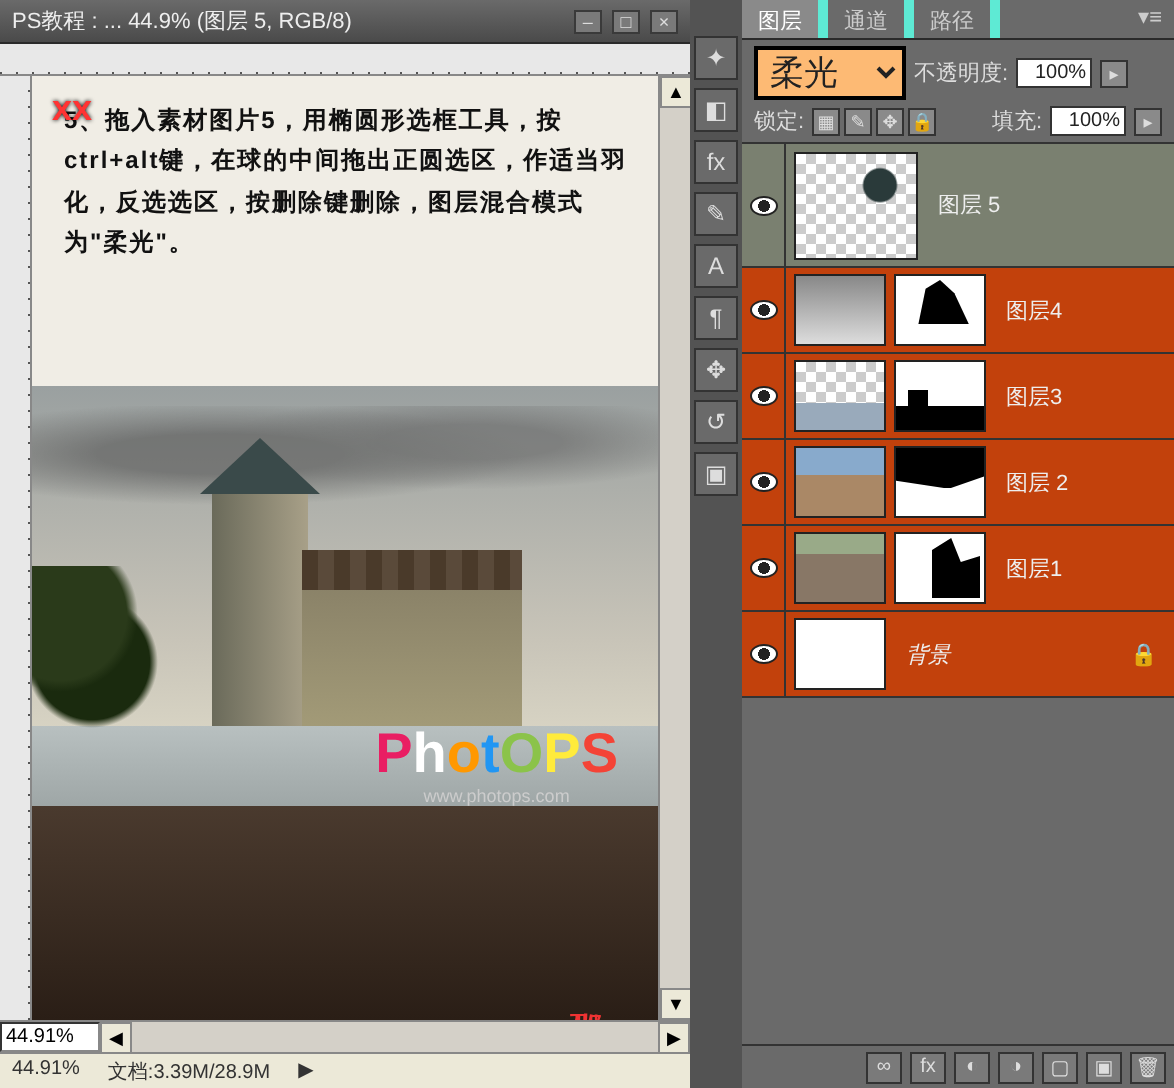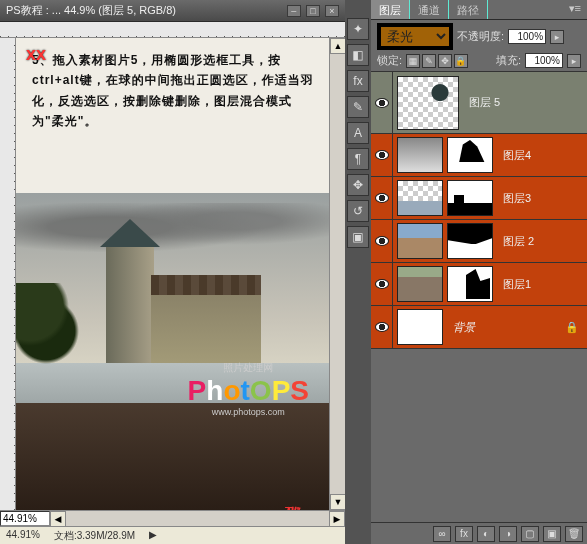--- a/index.html
+++ b/index.html
@@ -46,27 +46,27 @@
 .scrollbar-h { flex: 1; display: flex; }
 .scrollbar-h .track { flex: 1; }
 
 .status { height: 18px; background: #ece9d8; border-top: 1px solid #888; font-size: 10px; padding: 2px 6px; color: #333; display: flex; gap: 14px; }
 
 .toolstrip { width: 26px; background: #535353; padding-top: 18px; display: flex; flex-direction: column; gap: 4px; align-items: center; }
 .toolstrip .tb { width: 22px; height: 22px; background: #6a6a6a; border: 1px solid #333; display: flex; align-items: center; justify-content: center; color: #ddd; font-size: 12px; }
 
 .panels { flex: 1; background: #535353; display: flex; flex-direction: column; }
 .panel-tabs { display: flex; background: #6a6a6a; border-bottom: 1px solid #2a2a2a; height: 20px; font-size: 11px; }
-.panel-tabs .tab { padding: 3px 8px; color: #ccc; border-right: 1px solid #5eead4; }
+.panel-tabs .tab { padding: 3px 8px; color: #ccc; border-right: 5px solid #5eead4; }
 .panel-tabs .tab.active { background: #8a8a8a; color: #fff; }
 .panel-tabs .min { margin-left: auto; padding: 2px 6px; color: #ccc; }
 
 .layer-opts { background: #6a6a6a; padding: 3px 6px; display: flex; flex-direction: column; gap: 3px; border-bottom: 1px solid #333; font-size: 11px; color: #ddd; }
 .opt-row { display: flex; align-items: center; gap: 4px; }
-.blend-select { flex: 0 0 76px; background: #a16207; color: #222; border: 4px solid #000000; font-size: 13px; padding: 1px 2px; }
+.blend-select { flex: 0 0 76px; background: #fdba74; color: #222; border: 2px solid #000000; font-size: 17px; padding: 1px 2px; }
 .pct-input { width: 38px; background: #fff; color: #222; border: 1px solid #333; font-size: 10px; text-align: right; padding: 1px 2px; }
 .small-btn { width: 14px; height: 14px; background: #8a8a8a; border: 1px solid #333; font-size: 9px; display:inline-flex;align-items:center;justify-content:center;color:#ddd; }
 .lock-icons { display: flex; gap: 2px; }
 
 .layer-list { flex: 1; background: #6a6a6a; overflow-y: auto; }
 .layer-row { display: flex; align-items: center; border-bottom: 1px solid #333; min-height: 42px; background: #c2410c; }
 .layer-row.selected { background: #7a8070; }
 .eye-col { width: 22px; text-align: center; border-right: 1px solid #333; align-self: stretch; display:flex;align-items:center;justify-content:center; }
 .eye { width: 14px; height: 10px; border: 1px solid #222; border-radius: 50%; background: radial-gradient(circle,#222 0 3px,#fff 3px); }
 .thumbs { display: flex; gap: 4px; padding: 3px 4px; }
@@ -104,21 +104,20 @@
         <div class="sky"></div>
         <div class="clouds"></div>
         <div class="castle">
           <div class="tower"></div>
           <div class="bldg"></div>
         </div>
         <div class="water"></div>
         <div class="beach"></div>
         <div class="tree"></div>
         <div class="logo">
-          <div class="t1">照片处理网</div>
           <div class="t2"><span class="p1">P</span><span class="p2">h</span><span class="p3">o</span><span class="p4">t</span><span class="p5">O</span><span class="p6">P</span><span class="p7">S</span></div>
           <div class="t3">www.photops.com</div>
         </div>
         <div class="stamp">那村的人</div>
       </div>
     </div>
     <div class="scrollbar-v">
       <div class="arrow">▲</div>
       <div class="track"></div>
       <div class="arrow">▼</div>

